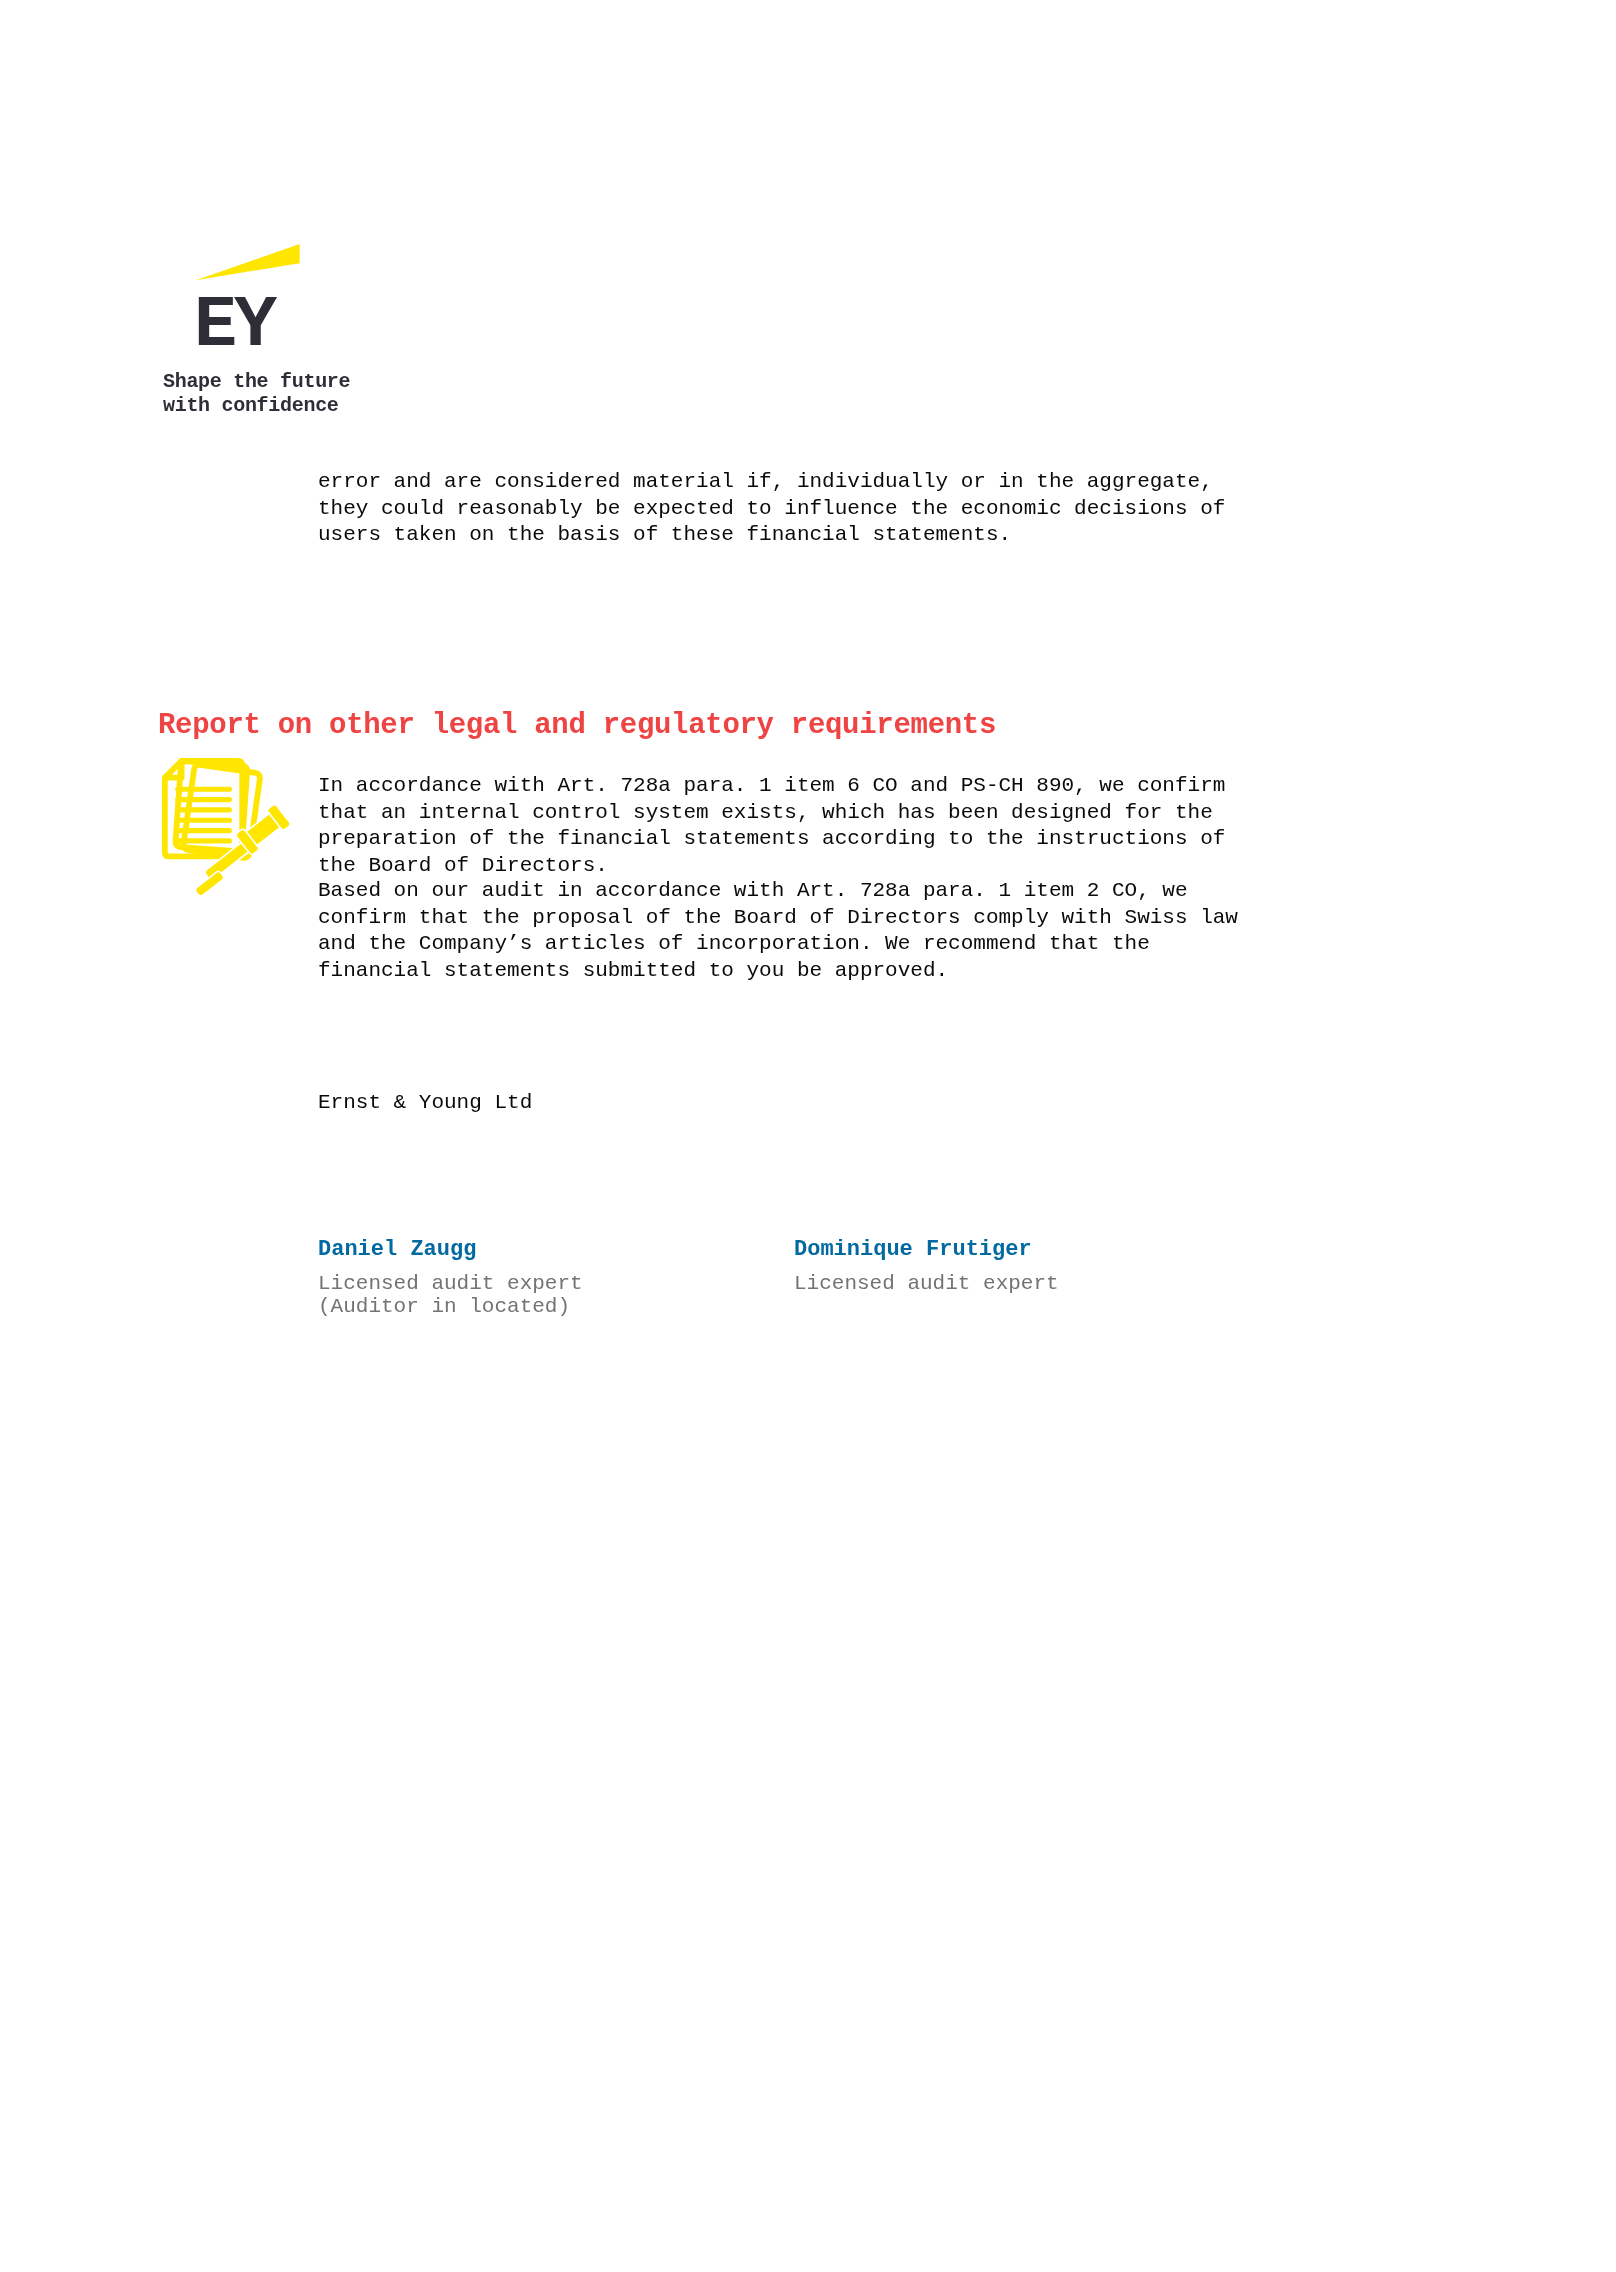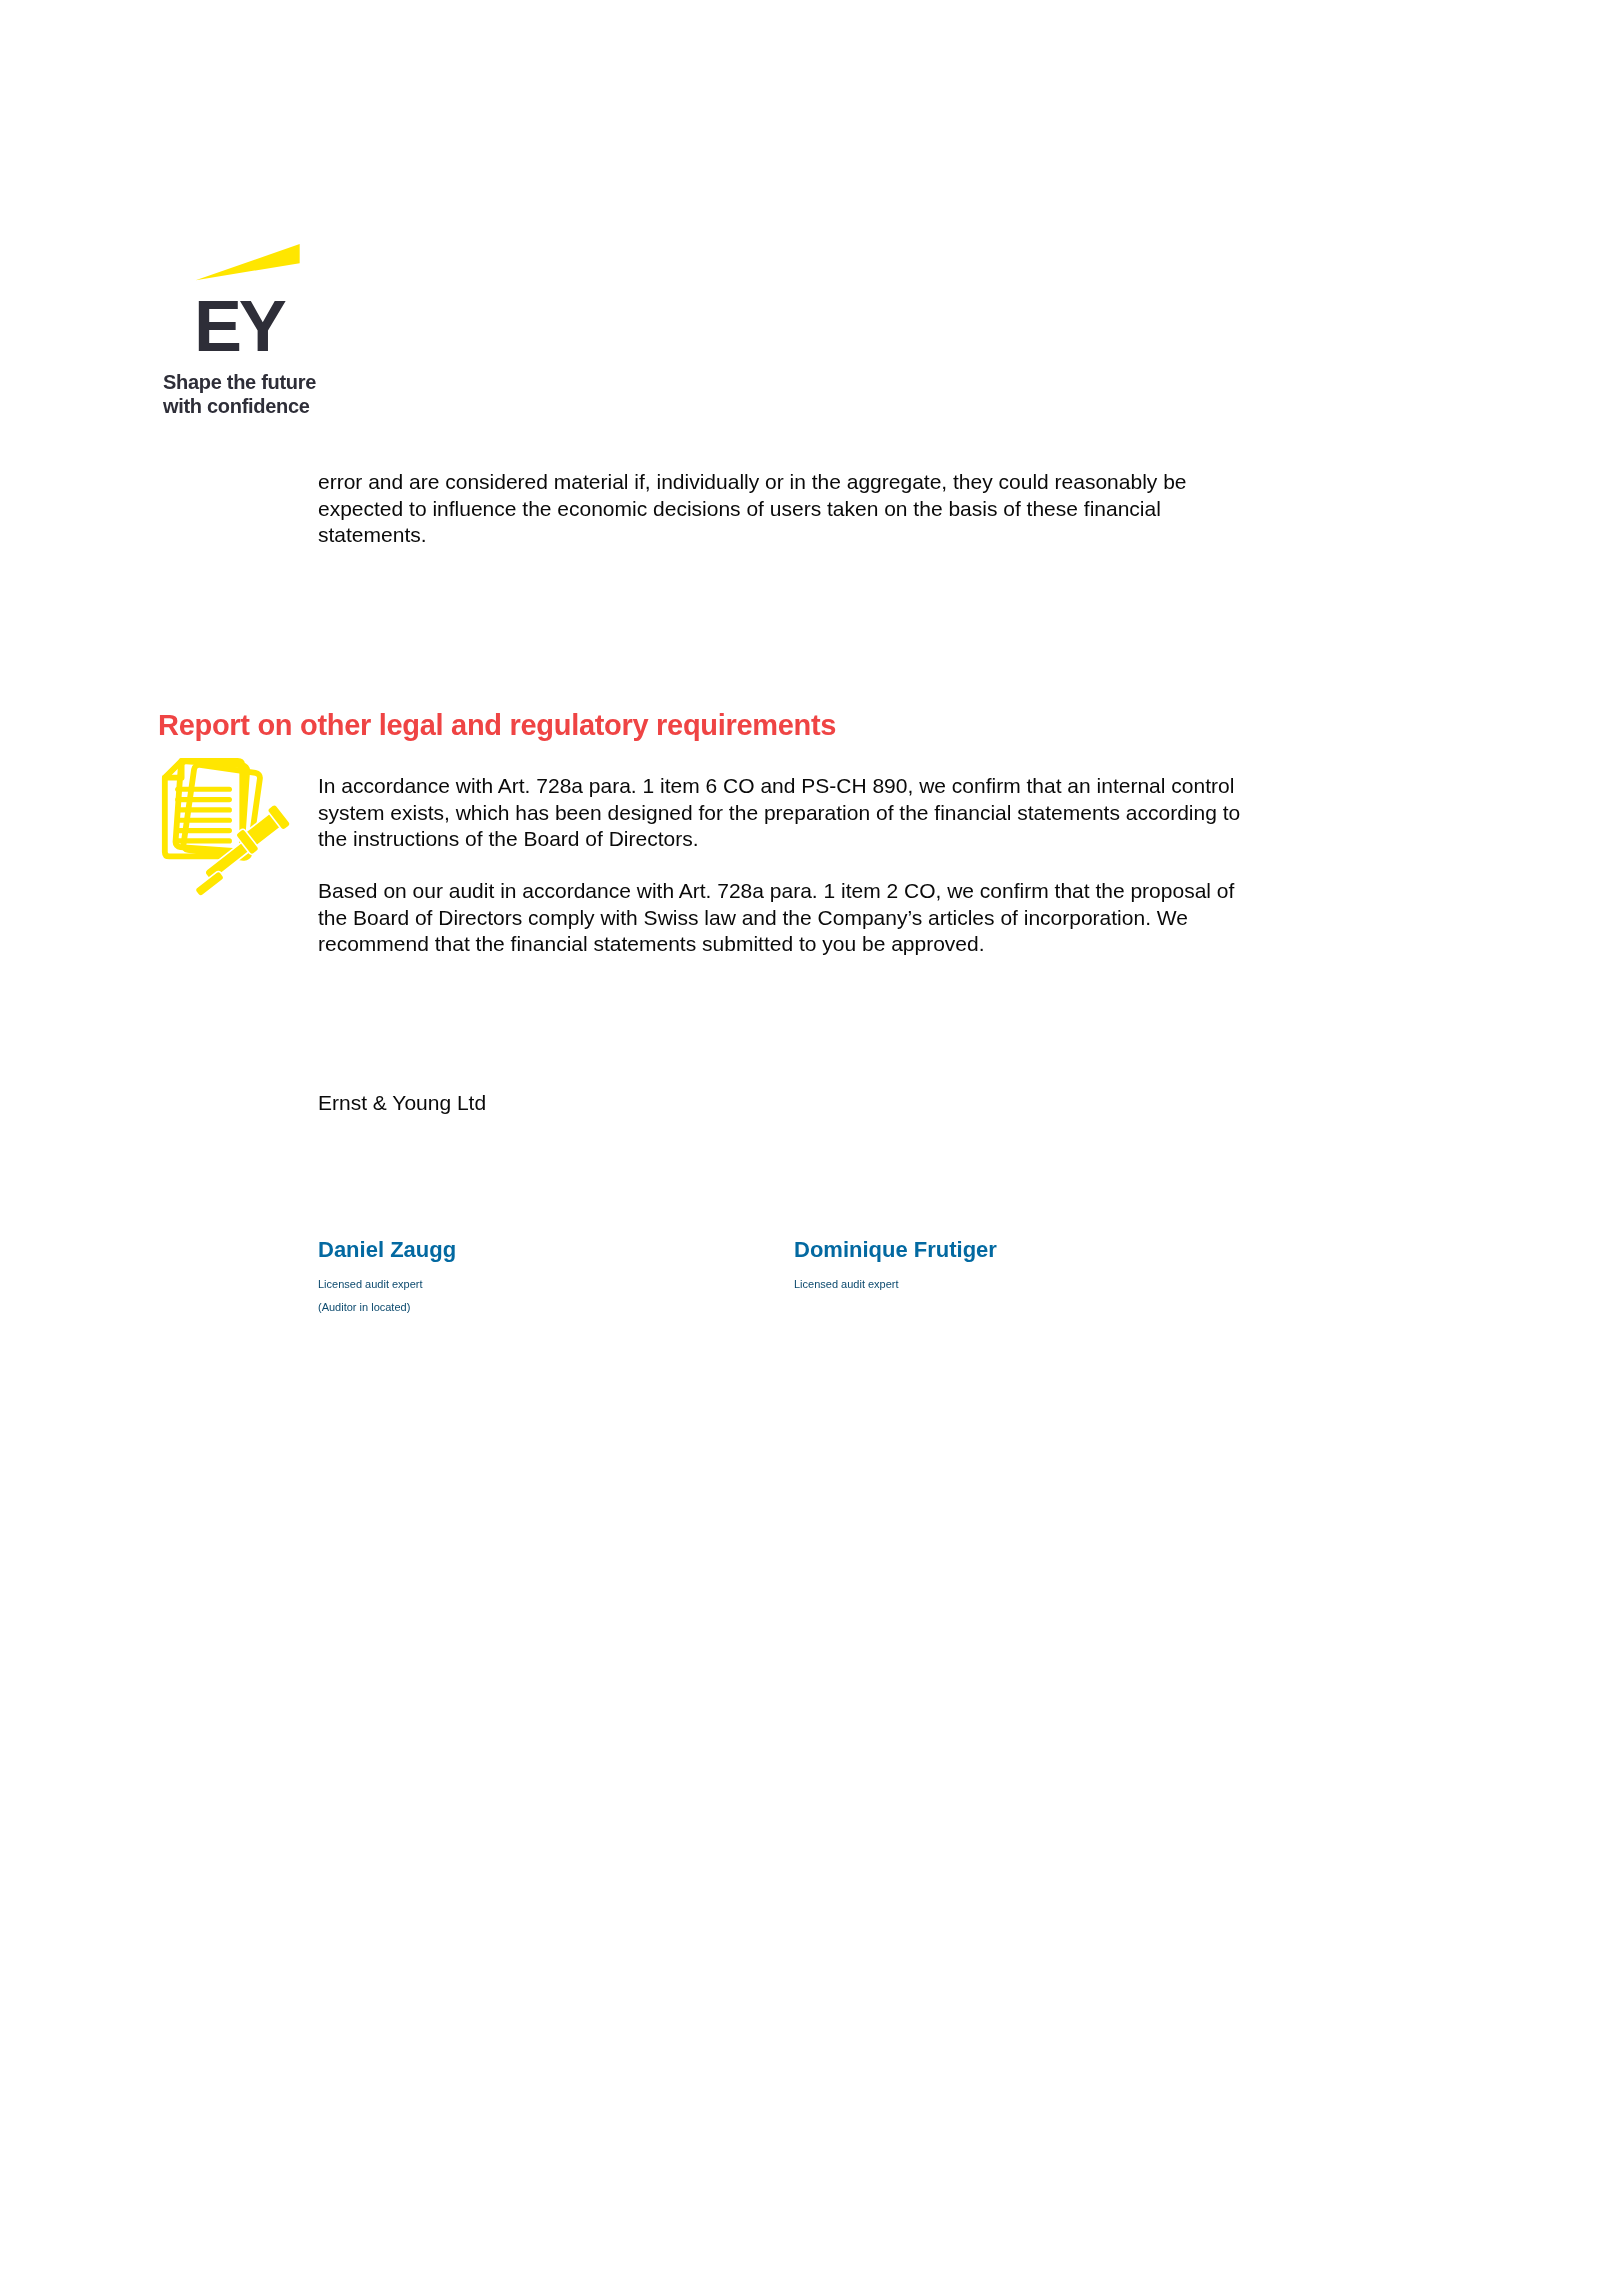--- a/index.html
+++ b/index.html
@@ -1,21 +1,21 @@
 <!DOCTYPE html>
 <html style="--ey-yellow: #FFE600; --ey-dark: #2E2E38; --text-color: #0A0A0A;font-size:10.3px"><head>
 <meta charset="utf-8">
 <style>
   html, body { margin: 0; padding: 0; background: #ffffff; }
   .page {
     position: relative;
     width: 1617px;
     height: 2013px;
     background: #ffffff;
-    font-family: Liberation Sans, sans-serif;
+    font-family: Liberation Mono, monospace;
     color: var(--text-color, #0a0a0a);
     overflow: hidden;
   }
   .abs { position: absolute; }
 
   
   .logo { left: 163px; top: 244px; width: 207px; }
   .logo-beam { display: block; margin-left: 32px; width: 106px; height: 37px; }
   .logo-wordmark {
     margin-left: 31px; margin-top: 9px;
@@ -46,21 +46,21 @@
   }
 
   .doc-icon { left: 148px; top: 757px; width: 155px; height: 142px; }
 
   .firm { left: 318px; top: 1091px; font-size: 21px; }
 
   .sig { width: 420px; }
   .sig-left  { left: 318px;  top: 1237px; }
   .sig-right { left: 794px; top: 1237px; }
   .sig-name { font-size: 22px; font-weight: bold; margin: 0 0 10.3px 0; color: #0369a1; }
-  .sig-role, .sig-note { font-size: 11px; line-height: 23px; color: #0c4a6e; }
+  .sig-role, .sig-note { font-size: 21px; line-height: 23px; color: #737373; }
 </style>
 </head>
 <body>
 
 <div class="page">
 
   <div class="abs logo">
     <svg class="logo-beam" viewBox="0 0 164 58" aria-hidden="true">
       <polygon points="0,57 163,0 163,30" fill="var(--ey-yellow, #FFE600)"></polygon>
     </svg>

